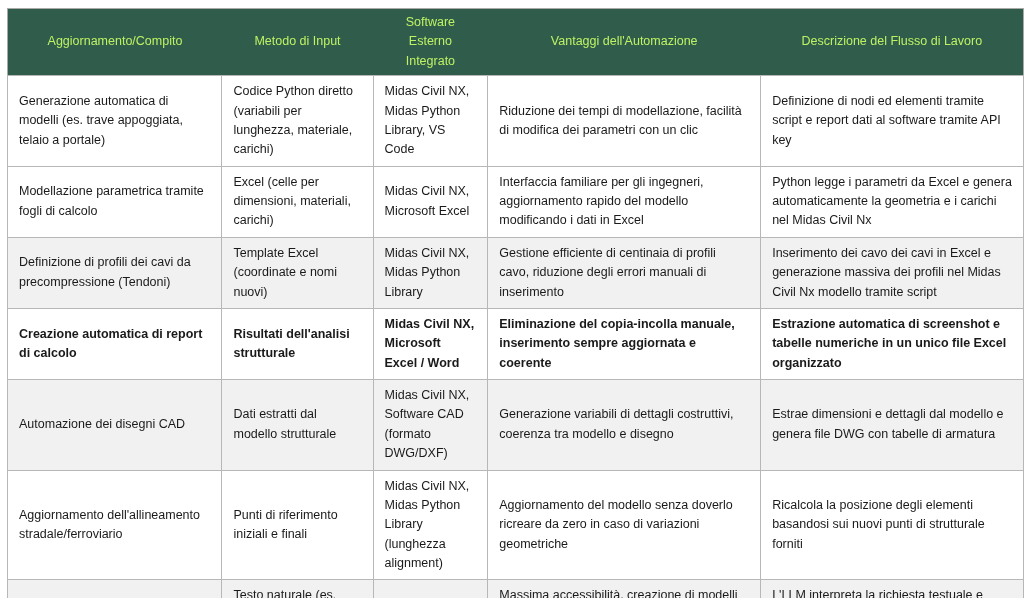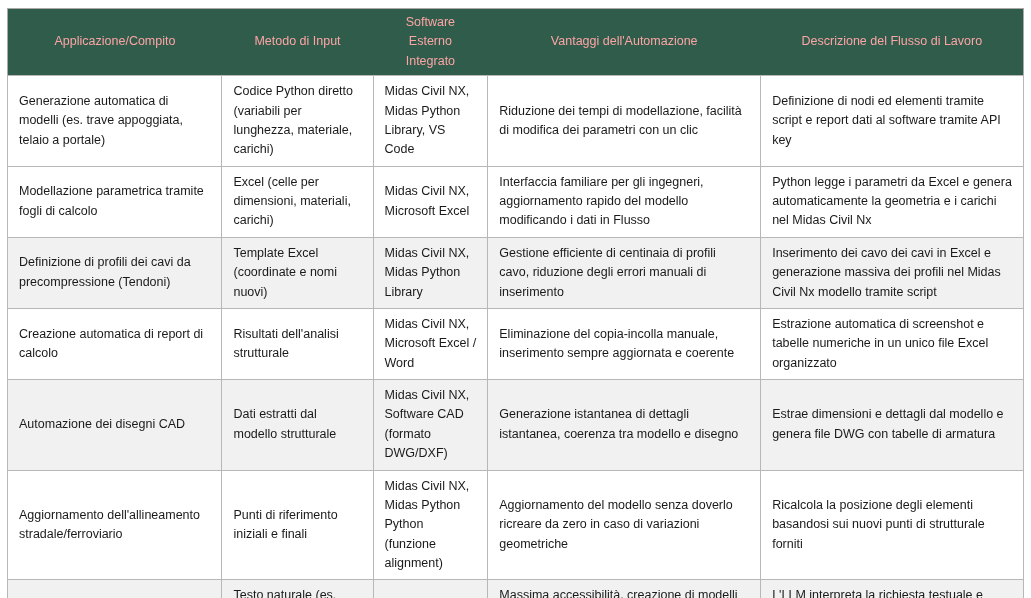--- a/index.html
+++ b/index.html
@@ -25,21 +25,21 @@
     border-bottom: 3px solid #305c4b;
     font-size: 12.5px;
     line-height: 1.55;
   }
   thead tr {
     background: #305c4b;
     height: 40px;
   }
   thead th {
     font-weight: 400;
-    color: #fca5a5;
+    color: #bef264;
     text-align: center;
     vertical-align: middle;
     padding: 4px 10px;
     border: none;
     font-size: 12.5px;
   }
   tbody td {
     border: 1px solid #b7b7b7;
     padding: 6px 11px;
     vertical-align: middle;
@@ -49,21 +49,21 @@
   }
   
   tbody tr:nth-child(3) td,
   tbody tr:nth-child(5) td,
   tbody tr:nth-child(7) td {
     background: #f1f1f1;
   }
   tbody tr:nth-child(1) { height: 72px; }
   tbody tr:nth-child(2) { height: 65px; margin-top: 28px; }
   tbody tr:nth-child(3) { height: 64px; }
-  tbody tr:nth-child(4) { height: 65px; }
+  tbody tr:nth-child(4) { height: 65px; font-weight: bold; }
   tbody tr:nth-child(5) { height: 82px; }
   tbody tr:nth-child(6) { height: 84px; }
   tbody tr:nth-child(7) { height: 64px; }
   tbody tr:nth-child(8) { height: 48px; }
   
   col.c1 { width: 213px; }
   col.c2 { width: 150px; }
   col.c3 { width: 114px; }
   col.c4 { width: 271px; }
   col.c5 { width: 261px; }
@@ -75,67 +75,67 @@
   <table class="data-table">
     <colgroup>
       <col class="c1">
         <col class="c2">
         <col class="c3">
         <col class="c4">
         <col class="c5">
     </colgroup>
     <thead>
       <tr>
-          <th>Applicazione/Compito</th>
+          <th>Aggiornamento/Compito</th>
           <th>Metodo di Input</th>
           <th>Software Esterno Integrato</th>
           <th>Vantaggi dell'Automazione</th>
           <th>Descrizione del Flusso di Lavoro</th>
         </tr>
     </thead>
     <tbody>
         <tr>
           <td>Generazione automatica di modelli (es. trave appoggiata, telaio a portale)</td>
           <td>Codice Python diretto (variabili per lunghezza, materiale, carichi)</td>
           <td>Midas Civil NX, Midas Python Library, VS Code</td>
           <td>Riduzione dei tempi di modellazione, facilità di modifica dei parametri con un clic</td>
           <td>Definizione di nodi ed elementi tramite script e report dati al software tramite API key</td>
         </tr>
         <tr>
           <td>Modellazione parametrica tramite fogli di calcolo</td>
           <td>Excel (celle per dimensioni, materiali, carichi)</td>
           <td>Midas Civil NX, Microsoft Excel</td>
-          <td>Interfaccia familiare per gli ingegneri, aggiornamento rapido del modello modificando i dati in Flusso</td>
+          <td>Interfaccia familiare per gli ingegneri, aggiornamento rapido del modello modificando i dati in Excel</td>
           <td>Python legge i parametri da Excel e genera automaticamente la geometria e i carichi nel Midas Civil Nx</td>
         </tr>
         <tr>
           <td>Definizione di profili dei cavi da precompressione (Tendoni)</td>
           <td>Template Excel (coordinate e nomi nuovi)</td>
           <td>Midas Civil NX, Midas Python Library</td>
           <td>Gestione efficiente di centinaia di profili cavo, riduzione degli errori manuali di inserimento</td>
           <td>Inserimento dei cavo dei cavi in Excel e generazione massiva dei profili nel Midas Civil Nx modello tramite script</td>
         </tr>
         <tr>
           <td>Creazione automatica di report di calcolo</td>
           <td>Risultati dell'analisi strutturale</td>
           <td>Midas Civil NX, Microsoft Excel / Word</td>
           <td>Eliminazione del copia-incolla manuale, inserimento sempre aggiornata e coerente</td>
           <td>Estrazione automatica di screenshot e tabelle numeriche in un unico file Excel organizzato</td>
         </tr>
         <tr>
           <td>Automazione dei disegni CAD</td>
           <td>Dati estratti dal modello strutturale</td>
           <td>Midas Civil NX, Software CAD (formato DWG/DXF)</td>
-          <td>Generazione istantanea di dettagli istantanea, coerenza tra modello e disegno</td>
+          <td>Generazione variabili di dettagli costruttivi, coerenza tra modello e disegno</td>
           <td>Estrae dimensioni e dettagli dal modello e genera file DWG con tabelle di armatura</td>
         </tr>
         <tr>
           <td>Aggiornamento dell'allineamento stradale/ferroviario</td>
           <td>Punti di riferimento iniziali e finali</td>
-          <td>Midas Civil NX, Midas Python Python (funzione alignment)</td>
+          <td>Midas Civil NX, Midas Python Library (lunghezza alignment)</td>
           <td>Aggiornamento del modello senza doverlo ricreare da zero in caso di variazioni geometriche</td>
           <td>Ricalcola la posizione degli elementi basandosi sui nuovi punti di strutturale forniti</td>
         </tr>
         <tr>
           <td>Modellazione tramite linguaggio naturale (LLM)</td>
           <td>Testo naturale (es. 'Crea un telaio a portale')</td>
           <td>Midas Civil NX, VS Code</td>
           <td>Massima accessibilità, creazione di modelli complessi tramite semplici comandi vocali o testuali</td>
           <td>L'LLM interpreta la richiesta testuale e Python esegue i comandi API corrispondenti per costruire il modello</td>
         </tr>

